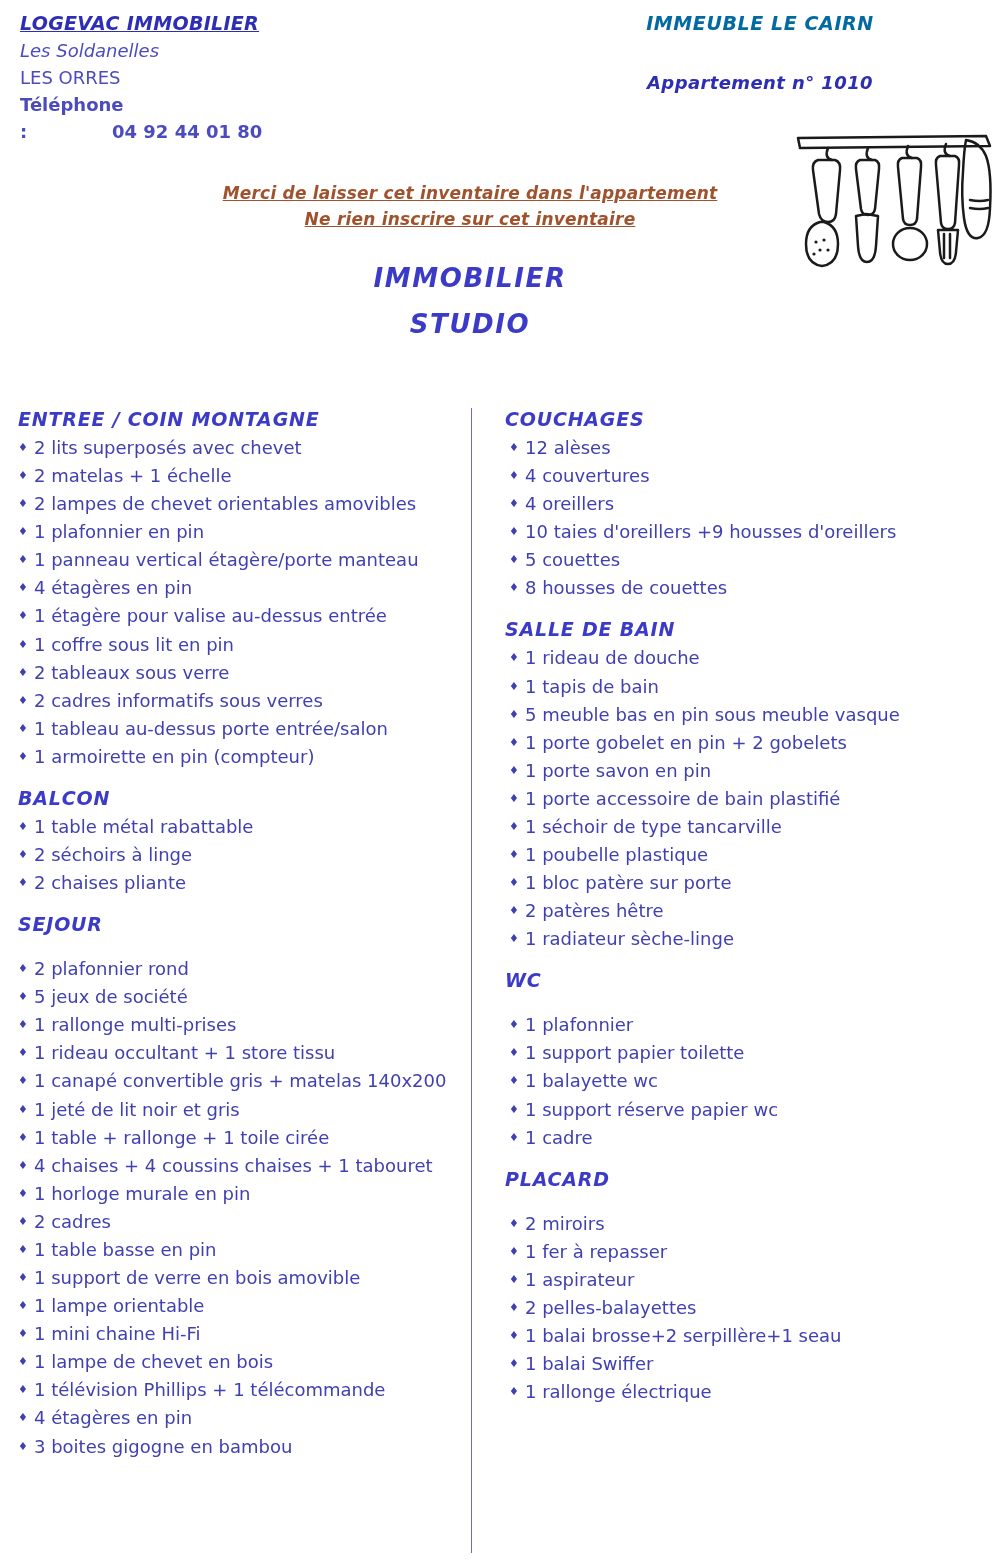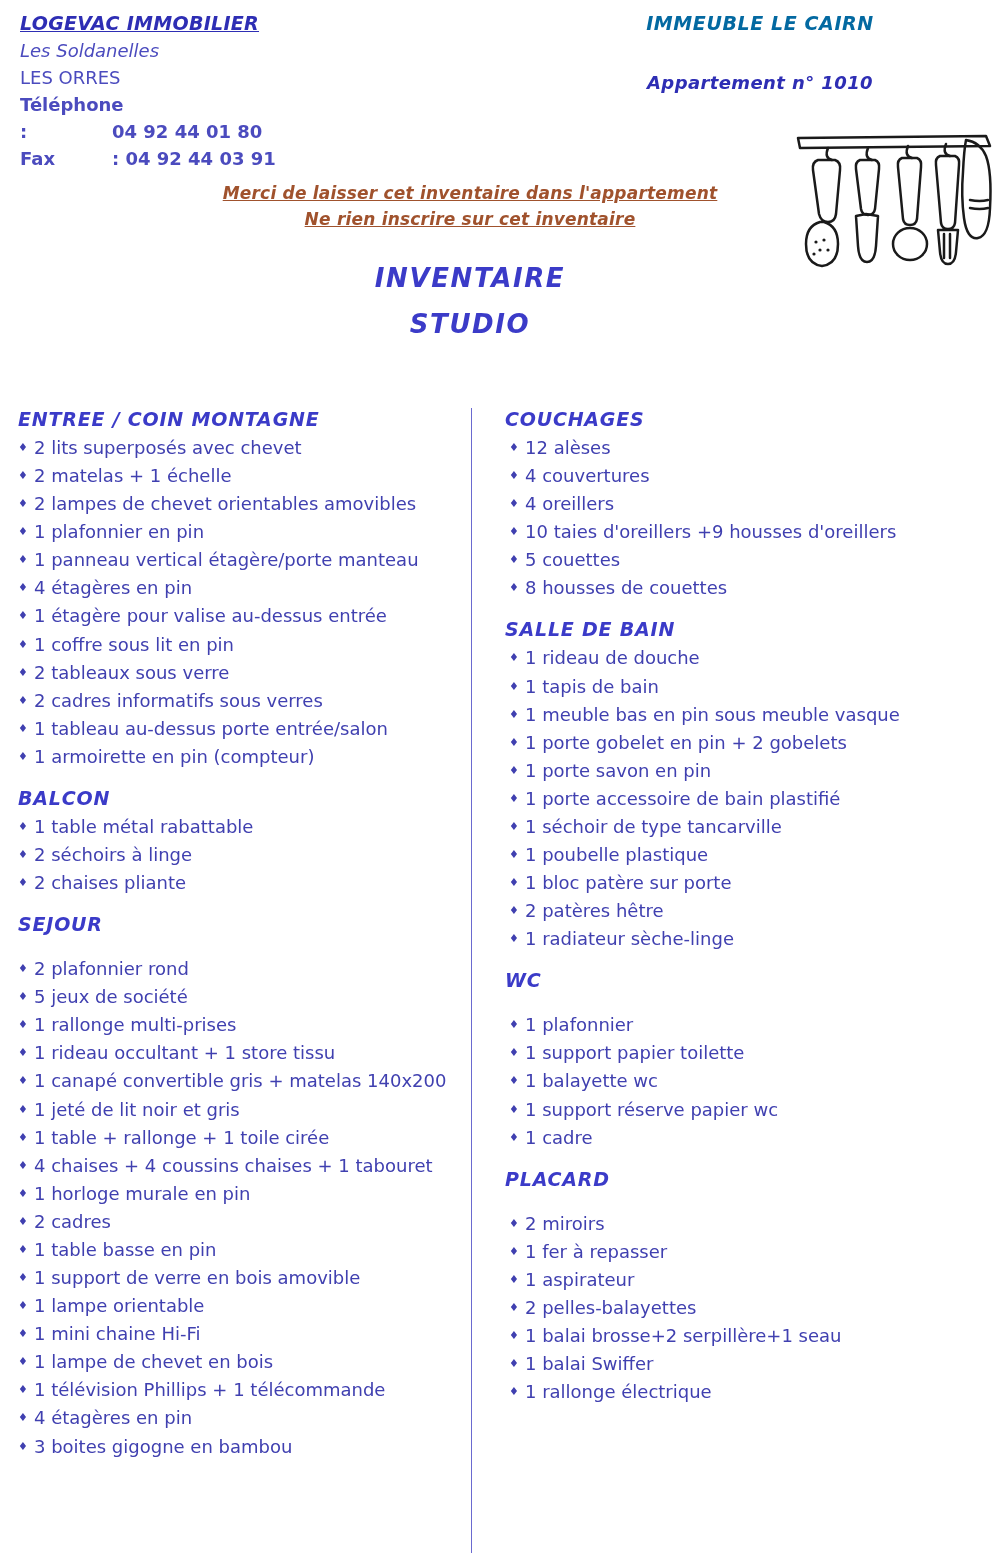--- a/index.html
+++ b/index.html
@@ -195,23 +195,20 @@
 
   <div class="header">
 
     <div class="agency">
       <div class="agency-name">LOGEVAC IMMOBILIER</div>
       <div class="agency-line italic">Les Soldanelles</div>
       <div class="agency-line">LES ORRES</div>
       <div class="agency-phone">
         <span class="lbl">Téléphone :</span><span>04 92 44 01 80</span>
       </div>
-      <div class="agency-phone">
-        <span class="lbl">Fax</span><span>: 04 92 44 03 91</span>
-      </div>
     </div>
 
     <div class="building">
       <div class="building-name">IMMEUBLE LE CAIRN</div>
       <div class="apt">Appartement n° 1010</div>
     </div>
 
     <div class="utensils">
       <svg width="210" height="170" viewBox="0 0 210 170" xmlns="http://www.w3.org/2000/svg">
         <g fill="none" stroke="#1a1a1a" stroke-width="2.5" stroke-linecap="round" stroke-linejoin="round">
@@ -247,21 +244,21 @@
         </g>
       </svg>
     </div>
 
     <div class="notice">
       <div>Merci de laisser cet inventaire dans l'appartement</div>
       <div>Ne rien inscrire sur cet inventaire</div>
     </div>
 
     <div class="title">
-      <div class="t1">INVENTAIRE</div>
+      <div class="t1">IMMOBILIER</div>
       <div class="t2">STUDIO</div>
     </div>
   </div>
 
   <div class="columns">
     <div class="divider"></div>
 
     <div class="col col-left">
 
       <div>
@@ -335,21 +332,21 @@
         </ul>
       </div>
 
       <div class="spacer-sm"></div>
 
       <div>
         <div class="section-title">SALLE DE BAIN</div>
         <ul class="items indent">
           <li>1 rideau de douche</li>
           <li>1 tapis de bain</li>
-          <li>1 meuble bas en pin sous meuble vasque</li>
+          <li>5 meuble bas en pin sous meuble vasque</li>
           <li>1 porte gobelet en pin + 2 gobelets</li>
           <li>1 porte savon en pin</li>
           <li>1 porte accessoire de bain plastifié</li>
           <li>1 séchoir de type tancarville</li>
           <li>1 poubelle plastique</li>
           <li>1 bloc patère sur porte</li>
           <li>2 patères hêtre</li>
           <li>1 radiateur sèche-linge</li>
         </ul>
       </div>

